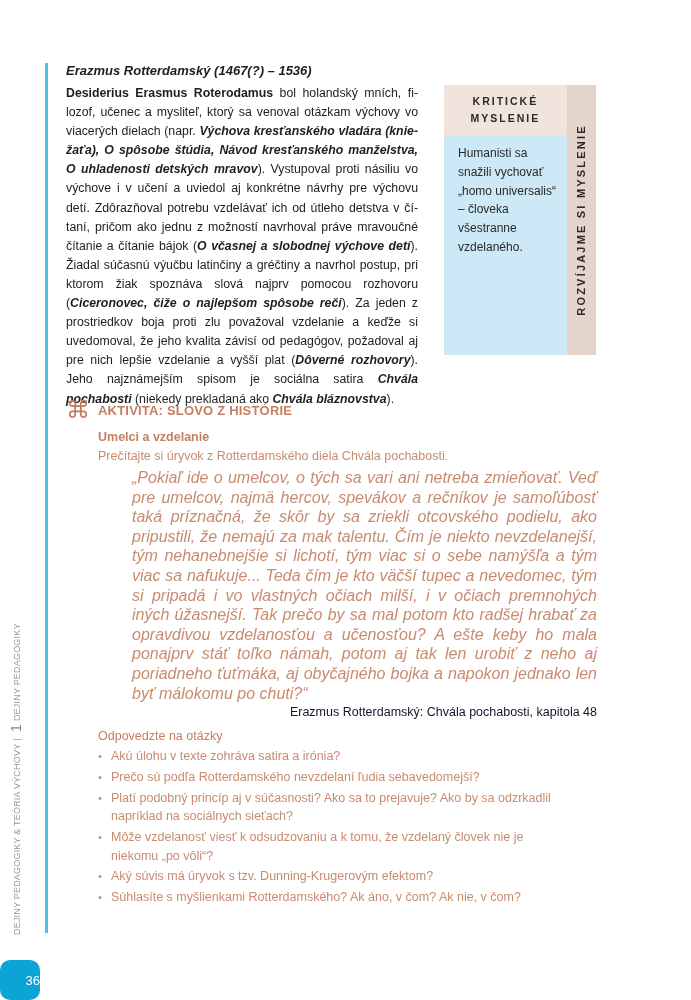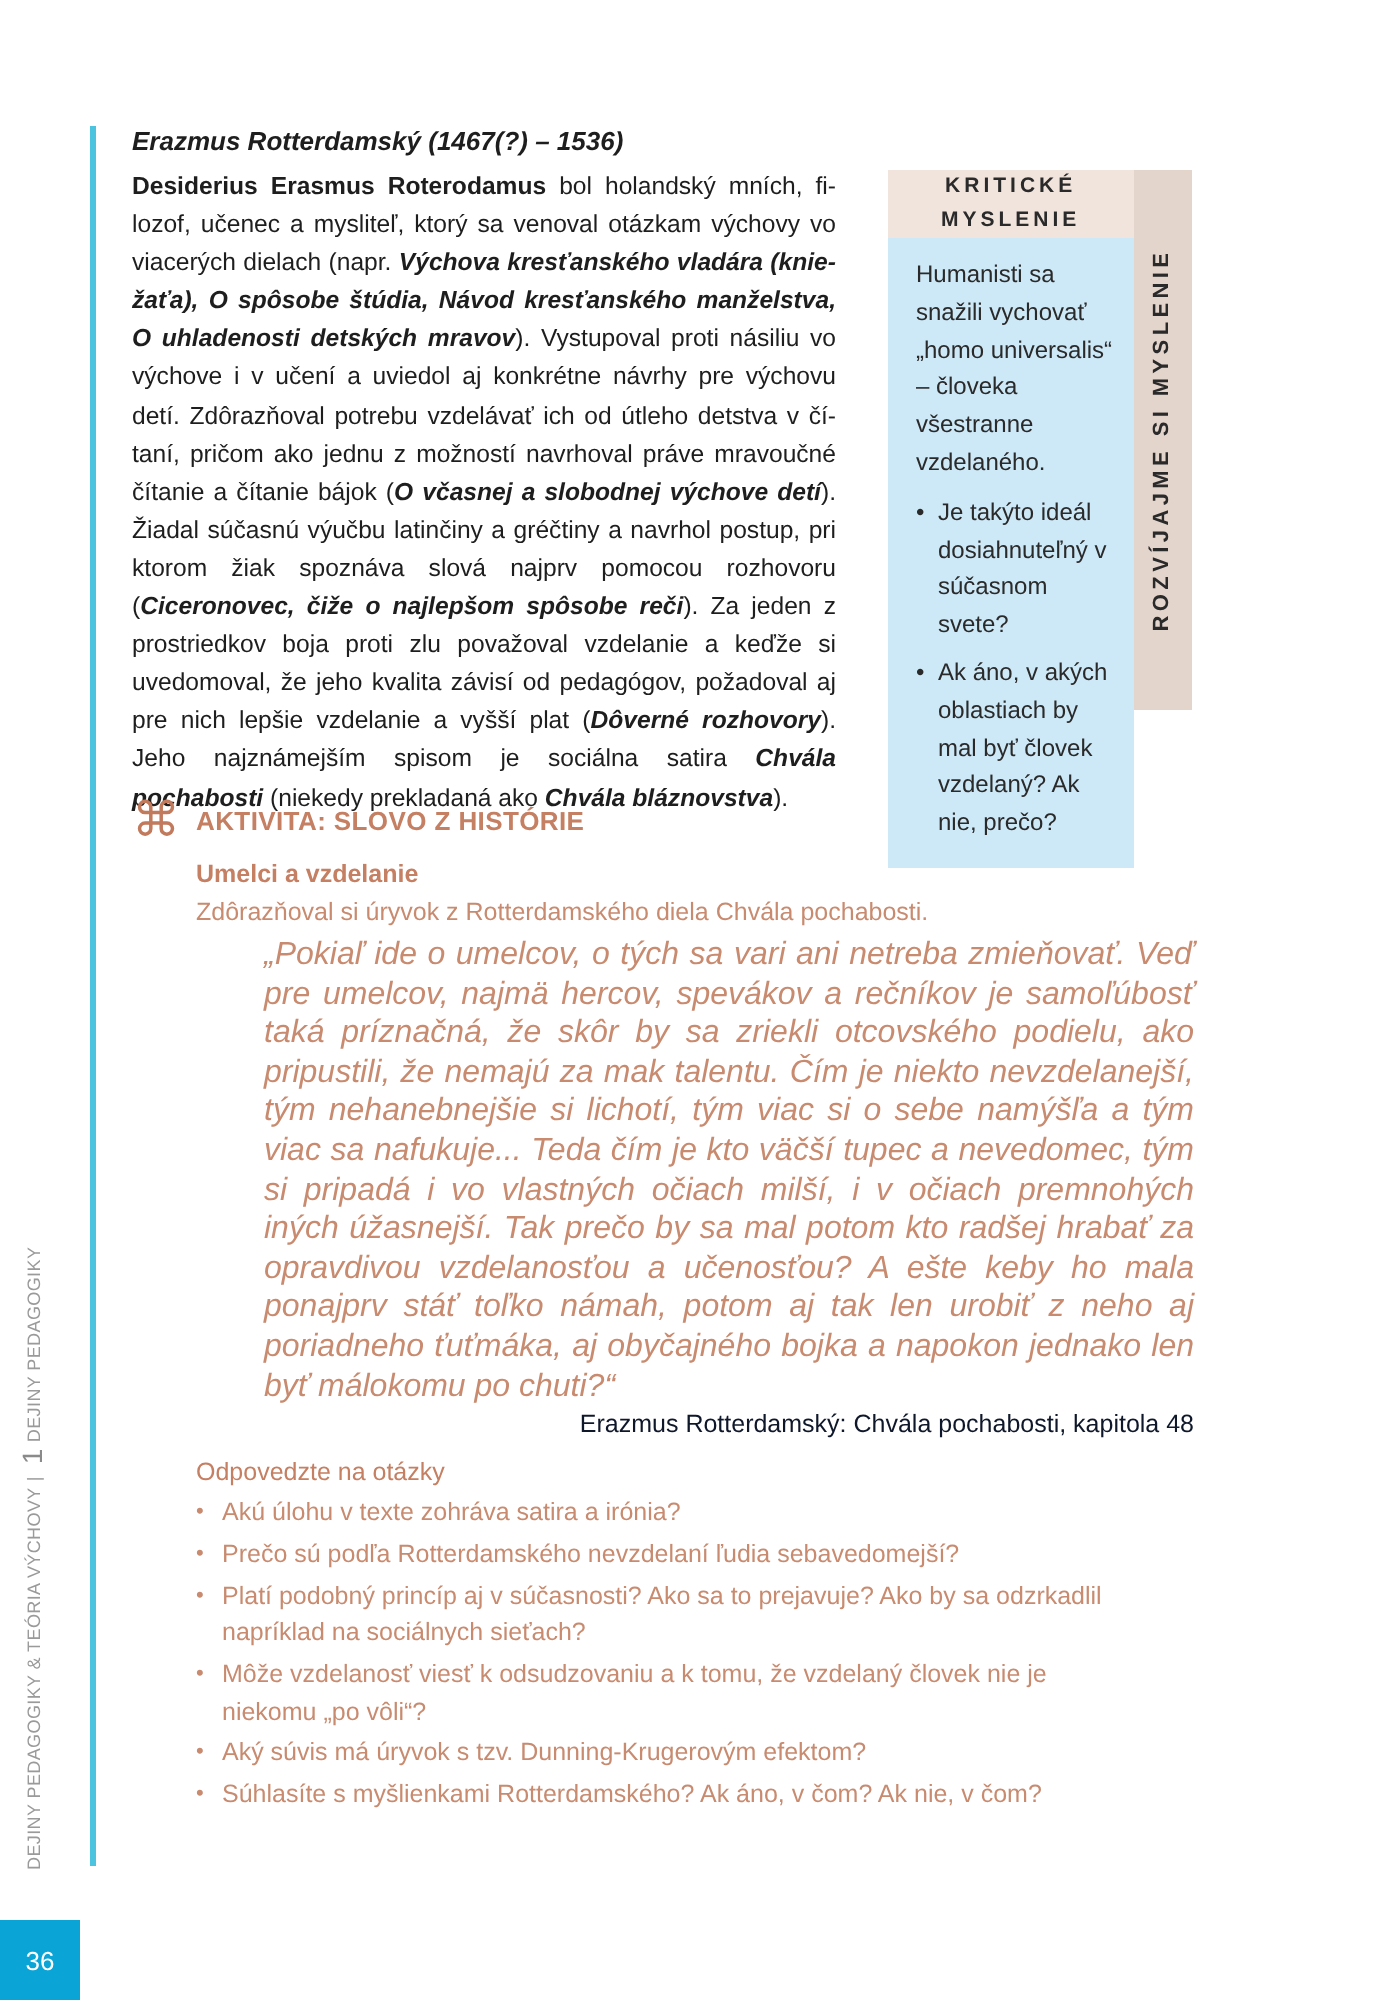--- a/index.html
+++ b/index.html
@@ -19,22 +19,23 @@
       white-space: nowrap;
       font-family: "Liberation Sans Narrow", "Liberation Sans", sans-serif;
       font-size: 9px; letter-spacing: 0.2px; color: #9a9a9a;
       width: 300px;
     }
     .side-running-head .chapter-num { font-size: 14px; color: #8a8a8a; margin: 0 3px; vertical-align: -1px; }
     .side-running-head .sep { margin: 0 3px; }
     .page-number-box {
       position: absolute; left: 0; top: 960px; width: 40px; height: 40px;
       background: #0aa4d6; color: #fff;
-      display: flex; align-items: center; justify-content: center;
+      display: flex; align-items: center; justify-content: flex-end;
       font-size: 13px;
+      border-radius: 10px;
     }
 
     
     .bio { position: absolute; left: 66px; top: 63px; width: 352px; }
     .bio-title {
       font-weight: bold; font-style: italic; font-size: 13px; margin: 0 0 6px 0;
       color: #1e1e1e;
     }
     .bio-text {
       font-size: 12.3px; line-height: 19.1px; text-align: justify;
@@ -121,38 +122,34 @@
 </section>
 
 <aside class="ct-box">
   <div class="ct-main">
     <div class="ct-header">
       <span>KRITICKÉ</span>
       <span>MYSLENIE</span>
     </div>
     <div class="ct-body">
       <p>Humanisti sa snažili vychovať „homo universalis“ – človeka všestranne vzdelaného.</p>
-      <ul>
-        <li>Je takýto ideál dosiahnuteľný v súčasnom svete?</li>
-        <li>Ak áno, v akých oblastiach by mal byť človek vzdelaný? Ak nie, prečo?</li>
-      </ul>
     </div>
   </div>
   <div class="ct-side">
     <span class="ct-side-label">ROZVÍJAJME SI MYSLENIE</span>
   </div>
 </aside>
 
 <section class="activity">
   <div class="act-head">
     <span class="act-icon">⌘</span>
     <span class="act-title">AKTIVITA: SLOVO Z HISTÓRIE</span>
   </div>
   <div class="act-sub">Umelci a vzdelanie</div>
-  <div class="act-intro">Zdôrazňoval si úryvok z Rotterdamského diela Chvála pochabosti.</div>
+  <div class="act-intro">Prečítajte si úryvok z Rotterdamského diela Chvála pochabosti.</div>
   <blockquote class="quote">„Pokiaľ ide o umelcov, o tých sa vari ani netreba zmieňovať. Veď pre umelcov, naj­mä hercov, spevákov a rečníkov je samoľúbosť taká príznačná, že skôr by sa zriekli otcovského podielu, ako pripustili, že nemajú za mak talentu. Čím je niekto ne­vzdelanejší, tým nehanebnejšie si lichotí, tým viac si o sebe namýšľa a tým viac sa nafukuje... Teda čím je kto väčší tupec a nevedomec, tým si pripadá i vo vlastných očiach milší, i v očiach premnohých iných úžasnejší. Tak prečo by sa mal potom kto radšej hrabať za opravdivou vzdelanosťou a učenosťou? A ešte keby ho mala ponajprv stáť toľko námah, potom aj tak len urobiť z neho aj poriadneho ťuťmá­ka, aj obyčajného bojka a napokon jednako len byť málokomu po chuti?“</blockquote>
   <div class="quote-source">Erazmus Rotterdamský: Chvála pochabosti, kapitola 48</div>
   <div class="q-head">Odpovedzte na otázky</div>
   <ul class="q-list">
     <li>Akú úlohu v texte zohráva satira a irónia?</li>
     <li>Prečo sú podľa Rotterdamského nevzdelaní ľudia sebavedomejší?</li>
     <li>Platí podobný princíp aj v súčasnosti? Ako sa to prejavuje? Ako by sa odzrkadlil napríklad na sociálnych sieťach?</li>
     <li>Môže vzdelanosť viesť k odsudzovaniu a k tomu, že vzdelaný človek nie je niekomu „po vôli“?</li>
     <li>Aký súvis má úryvok s tzv. Dunning-Krugerovým efektom?</li>
     <li>Súhlasíte s myšlienkami Rotterdamského? Ak áno, v čom? Ak nie, v čom?</li>

